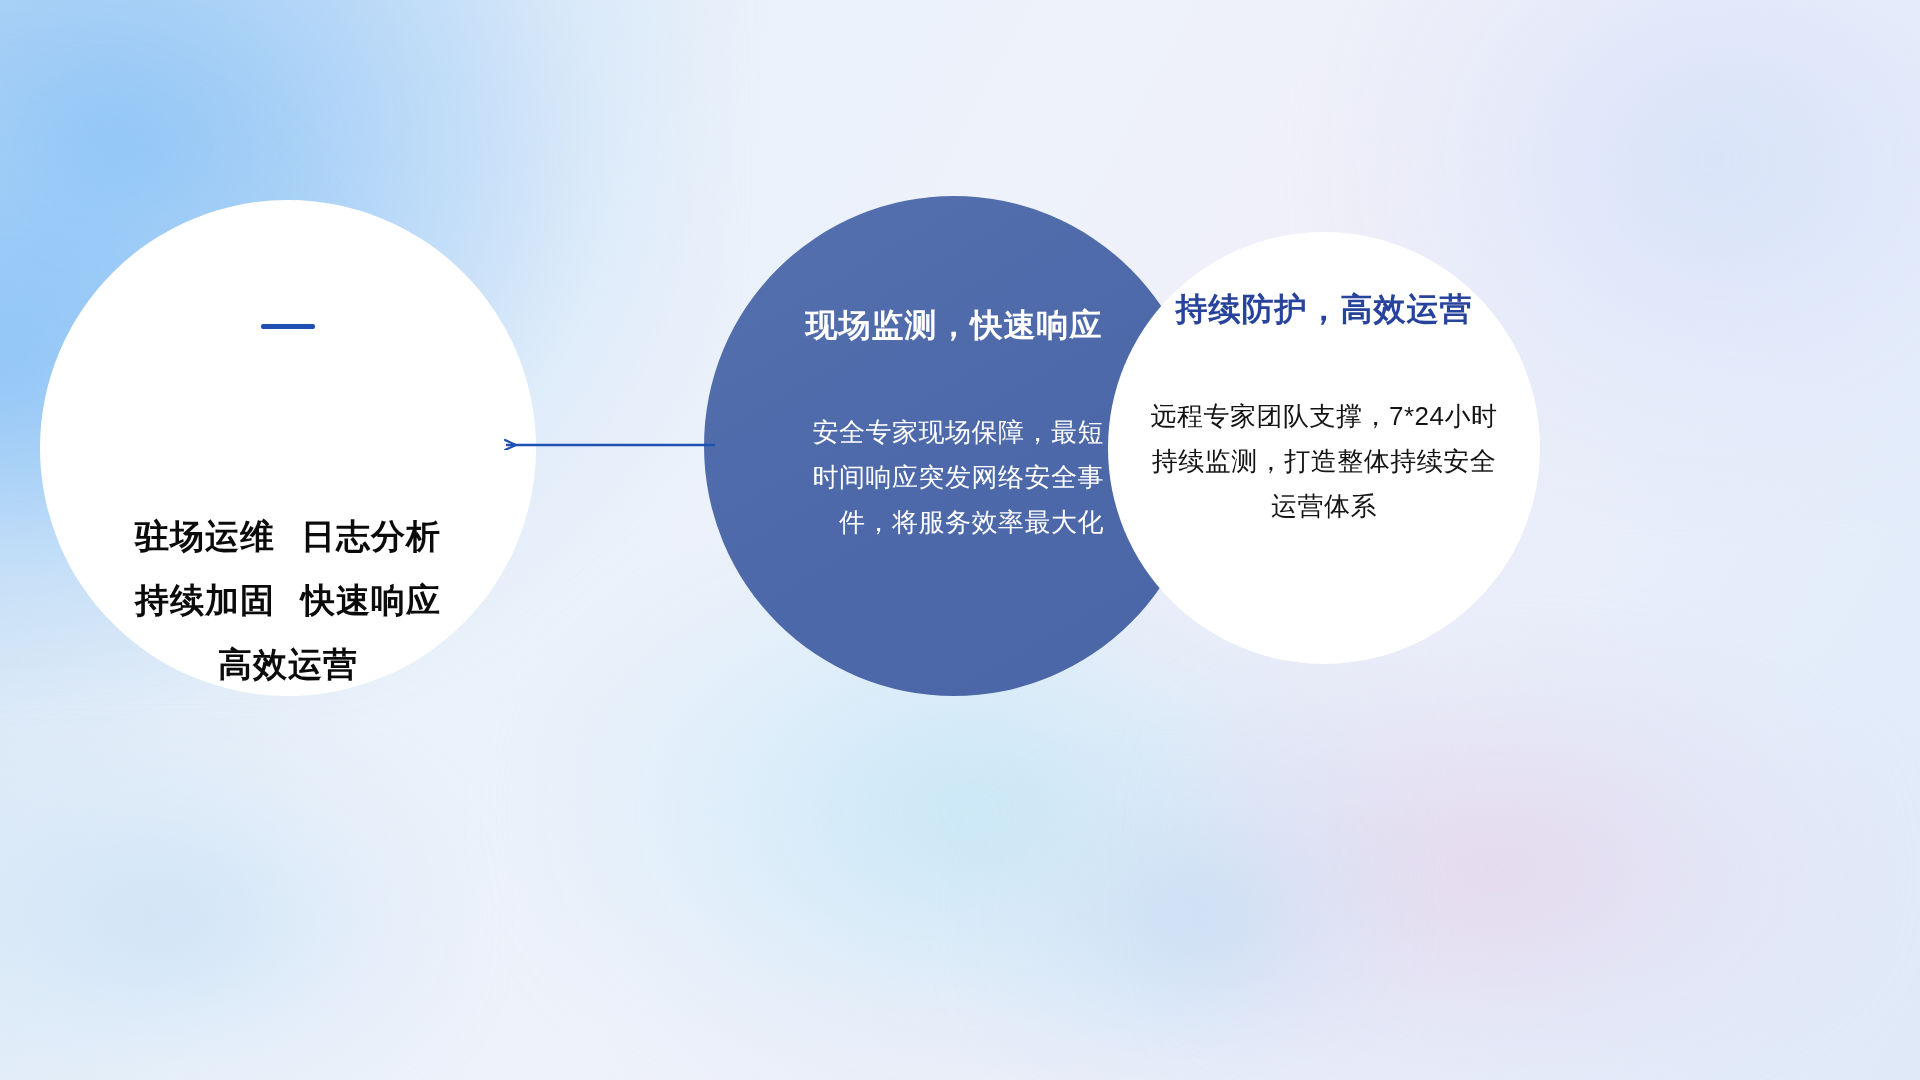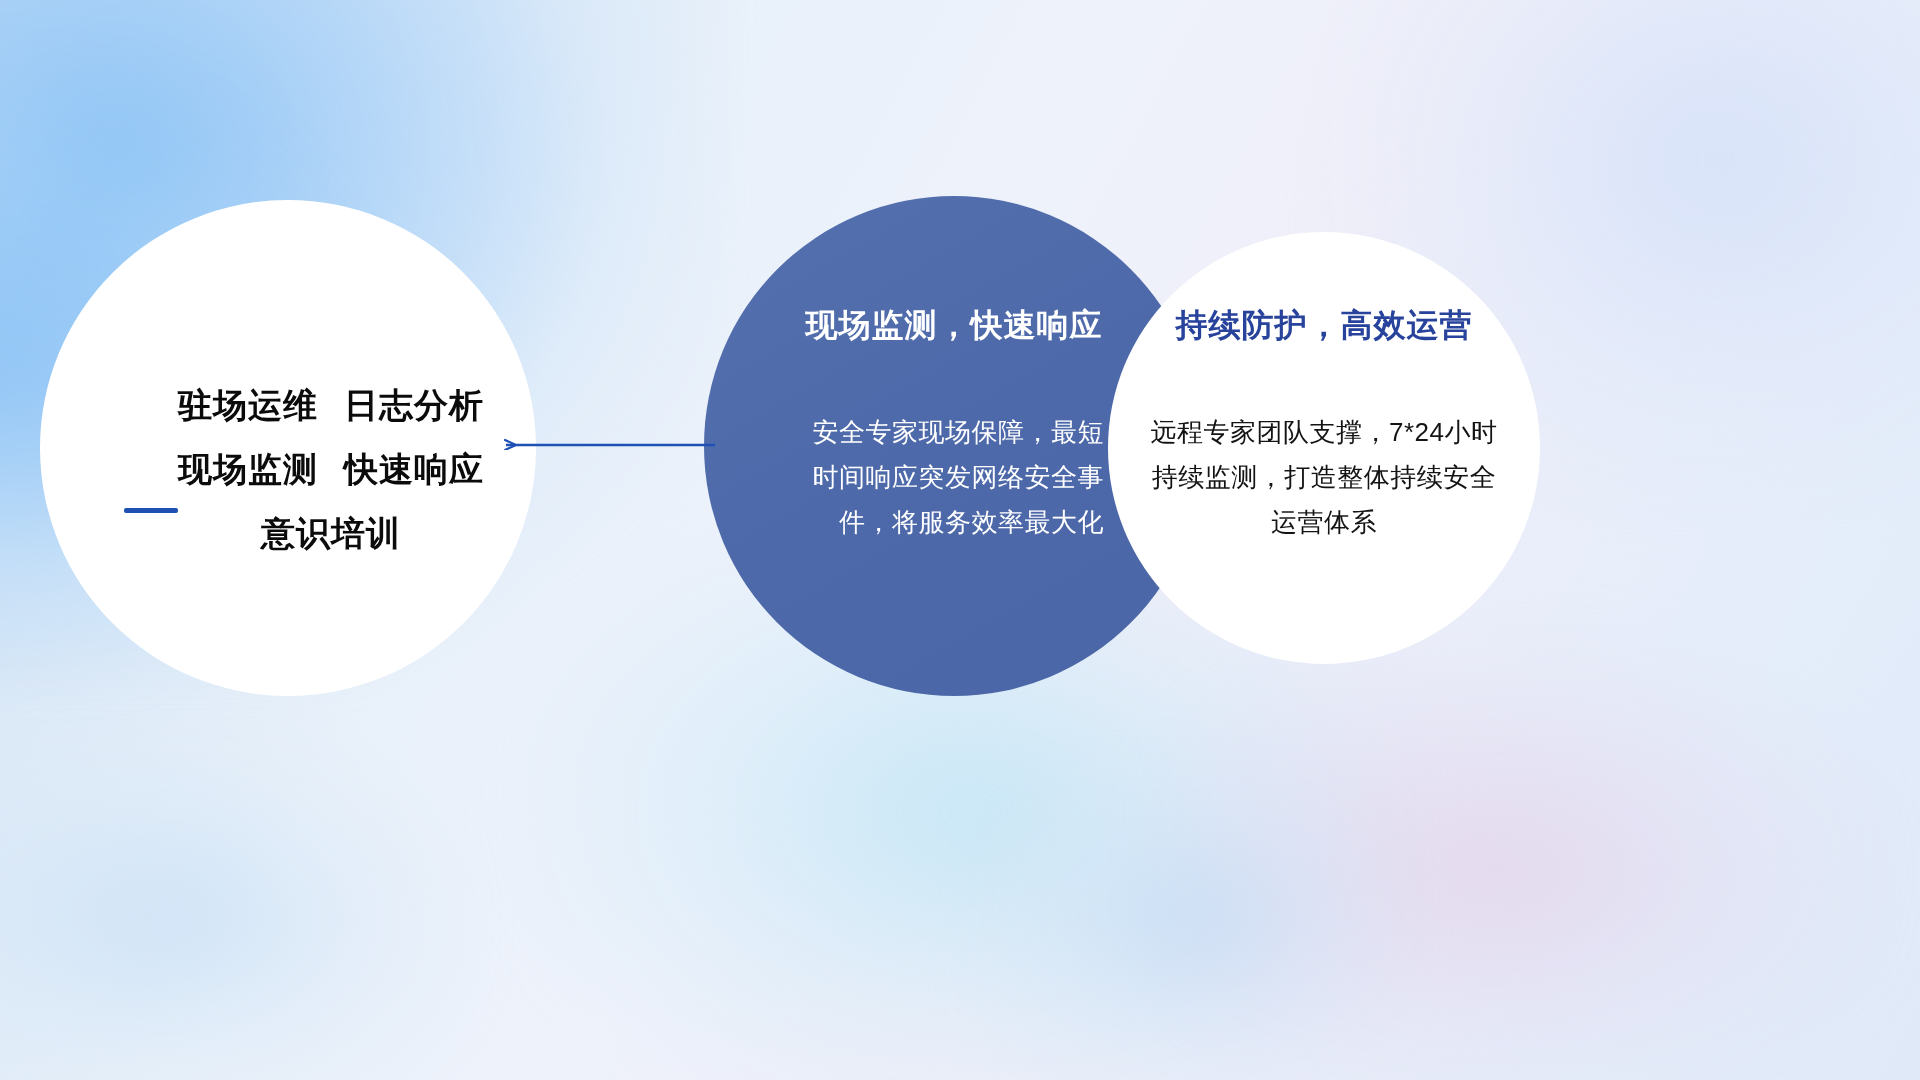--- a/index.html
+++ b/index.html
@@ -150,28 +150,28 @@
     top: 232px;
     width: 432px;
     height: 432px;
     background: #ffffff;
     z-index: 4;
   }
 
   
   .left-inner {
     position: absolute;
-    left: 56px;
+    left: 40px;
     top: 200px;
     width: 496px;
     height: 496px;
     display: flex;
-    flex-direction: row;
+    flex-direction: column;
     align-items: center;
-    justify-content: center;
+    justify-content: space-between;
     z-index: 6;
     pointer-events: none;
   }
   .left-rule {
     width: 54px;
     height: 5px;
     background: #1f51b5;
     border-radius: 2px;
     margin-top: 124px;
   }
@@ -225,21 +225,21 @@
     top: 232px;
     width: 432px;
     height: 432px;
     display: flex;
     flex-direction: column;
     align-items: center;
     z-index: 8;
     pointer-events: none;
   }
   .right-title {
-    margin-top: 72px;
+    margin-top: 56px;
     color: #27439b;
     font-weight: bold;
     font-size: 32px;
     letter-spacing: 1px;
     white-space: nowrap;
   }
   .right-body {
     margin-top: 62px;
     width: 350px;
     color: #141414;
@@ -286,24 +286,24 @@
     <line x1="235" y1="35" x2="26" y2="35" stroke="#1f51b5" stroke-width="2.6" marker-end="url(#arrowhead)"></line>
   </svg>
 
   <div class="left-inner">
     <div class="left-rule"></div>
     <div class="left-lines">
       <div>
         <span>驻场运维</span><span class="gap"></span><span>日志分析</span>
       </div>
       <div>
-        <span>现场监测</span><span class="gap"></span><span>快速响应</span>
+        <span>持续加固</span><span class="gap"></span><span>快速响应</span>
       </div>
       <div>
-        <span>意识培训</span>
+        <span>高效运营</span>
       </div>
     </div>
   </div>
 
   <div class="mid-inner">
     <div class="mid-title">现场监测，快速响应</div>
     <div class="mid-body">安全专家现场保障，最短时间响应突发网络安全事件，将服务效率最大化</div>
   </div>
 
   <div class="right-inner">

